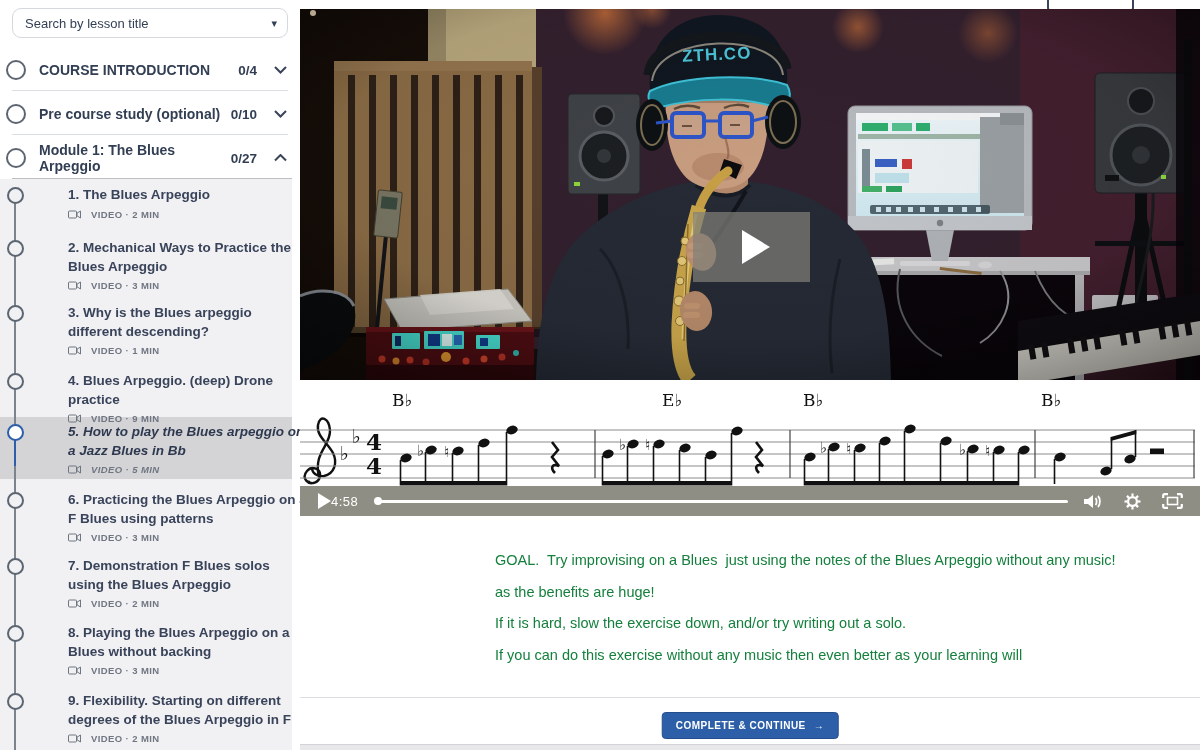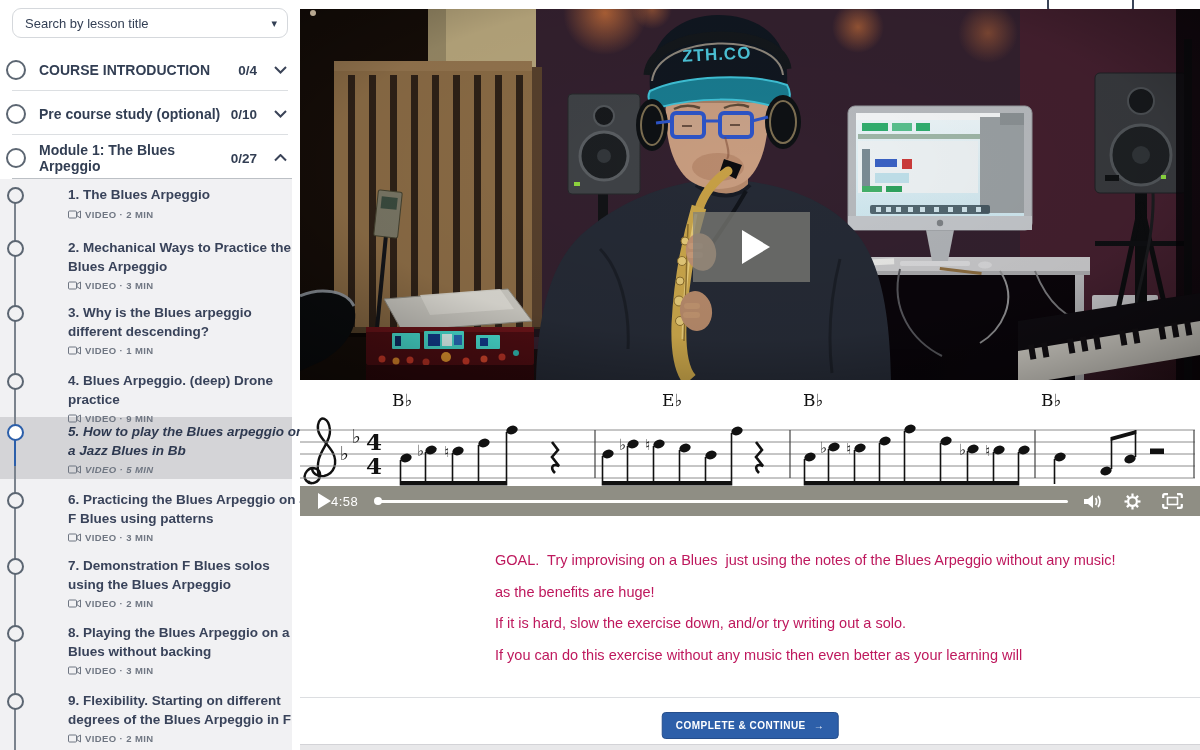--- a/index.html
+++ b/index.html
@@ -23,21 +23,21 @@
   .list-bg{position:absolute;left:0;top:179px;width:292px;height:571px;background:#f1f1f3}
   .hl-block{position:absolute;left:0;top:417px;width:292px;height:62px;background:#d4d4d7}
   .vline{position:absolute;left:14px;top:197px;width:2px;height:553px;background:#7b838d}
   .vline-blue{position:absolute;left:14px;top:440px;width:2px;height:26px;background:#2c5faa}
   .lesson{position:absolute;left:0;width:292px;padding-left:68px;box-sizing:border-box;cursor:pointer}
   .l-circ{position:absolute;left:6.5px;top:1px;width:17px;height:17px;border:2px solid #5c6672;
        border-radius:50%;box-sizing:border-box;background:#f1f1f3}
   .lesson.active .l-circ{border-color:#2c5faa;background:#fff}
   .l-title{font-size:13.5px;font-weight:600;color:#39435a;line-height:18.5px;width:240px}
   .lesson.active .l-title{font-weight:700;color:#2e3950}
-  .l-meta{display:flex;align-items:center;gap:4px;margin-top:4px;color:#6f7682;
+  .l-meta{display:flex;align-items:center;gap:10px;margin-top:4px;color:#6f7682;
        font-size:9.5px;font-weight:700;letter-spacing:.4px}
   .cam{flex:none}
   
   .main{position:absolute;left:300px;top:0;width:900px;height:750px;background:#fff;overflow:hidden}
   .partial-btn{position:absolute;left:747px;top:-14px;width:83px;height:22px;background:#fff;
        border:2px solid #3a4458;border-radius:4px;cursor:pointer}
   .video{position:absolute;left:0;top:9px;width:900px;height:371px;cursor:pointer}
   .overlay-play{position:absolute;left:393px;top:212px;width:117px;height:70px;
        background:rgba(128,127,120,.72);display:flex;align-items:center;justify-content:center;cursor:pointer}
   .overlay-tri{width:0;height:0;border-left:28px solid #fff;border-top:17px solid transparent;
@@ -46,21 +46,21 @@
   .controls{position:absolute;left:0;top:486px;width:900px;height:30px;background:#8f8e84;
        display:flex;align-items:center;color:#fff}
   .play-tri{width:0;height:0;border-left:13px solid #fff;border-top:8px solid transparent;
        border-bottom:8px solid transparent;margin-left:18px;cursor:pointer}
   .ctime{margin-left:0;font-size:13px;font-weight:400;letter-spacing:.5px}
   .progress{flex:1;margin:0 16px 0 17px;position:relative;height:3px;background:#fdfdfc;border-radius:2px;cursor:pointer}
   .knob{position:absolute;left:-1px;top:-2.5px;width:8px;height:8px;background:#fff;border-radius:50%}
   .cicons{display:flex;align-items:center;gap:21px;padding-right:17px}
   .cicons svg{display:block;cursor:pointer}
   .content{position:absolute;left:0;top:516px;width:900px;height:234px;background:#fff}
-  .paras{margin:37px 0 0 195px;width:650px;color:#be185d;font-size:14.5px}
+  .paras{margin:37px 0 0 195px;width:650px;color:#15803d;font-size:14.5px}
   .paras p{margin:0 0 16.5px;line-height:15px;white-space:pre-wrap}
   .divider2{position:absolute;left:0;top:697px;width:900px;height:1px;background:#dcdee1}
   .cc-btn{position:absolute;left:50%;transform:translateX(-50%);top:712px;height:27px;background:#2d5fa9;
        color:#fff;border:1px solid #254e8c;border-radius:4px;font-size:10px;font-weight:700;letter-spacing:.5px;
        padding:0 13px;display:flex;align-items:center;gap:8px;font-family:inherit;cursor:pointer}
   .bottomstrip{position:absolute;left:0;top:744px;width:900px;height:6px;background:#e8e8ea;border-top:1px solid #d3d3d7}
 </style>
 </head>
 <body>
 

